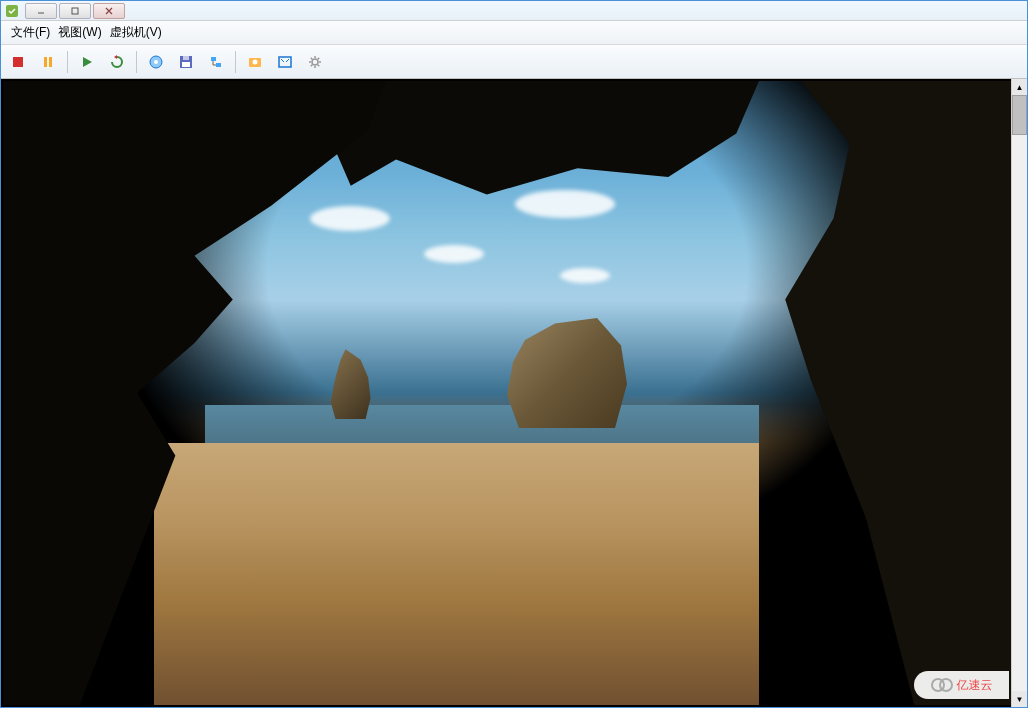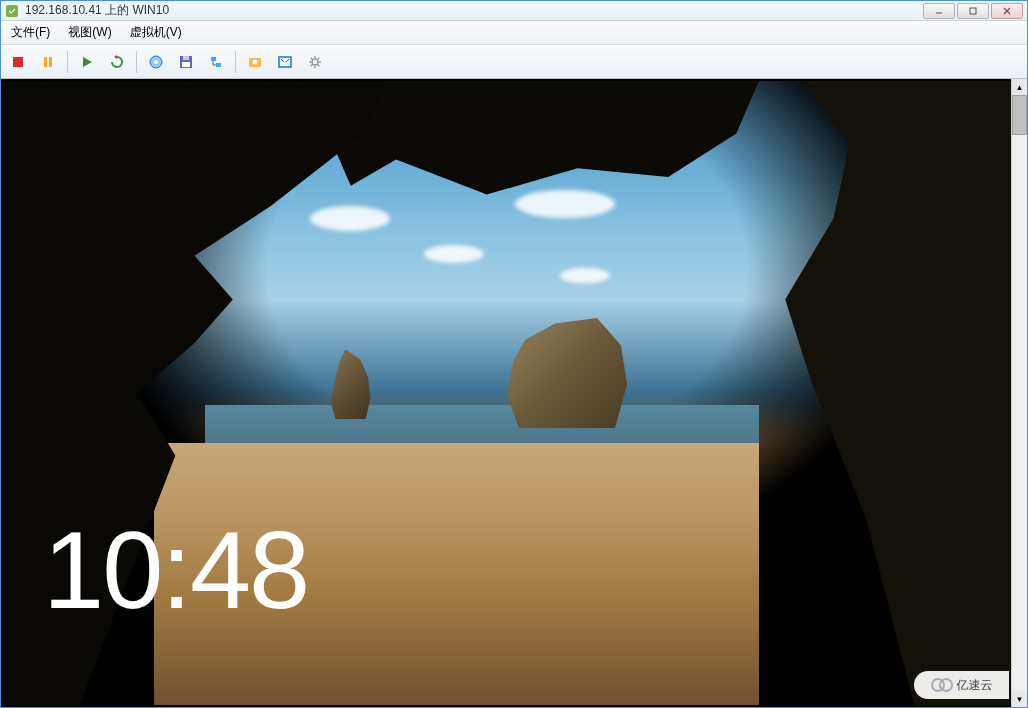--- a/index.html
+++ b/index.html
@@ -55,21 +55,20 @@
     .window-control.close {
       background: linear-gradient(to bottom, #f8f0f0, #e8d0d0);
       border-color: #c0a0a0;
     }
     .menubar {
       height: 24px;
       background: linear-gradient(to bottom, #fafcfe, #eef2f6);
       display: flex;
       align-items: center;
       padding: 0 6px;
-      gap: 10px;
       font-size: 12px;
       border-bottom: 1px solid #d8d8d8;
     }
     .menu-item {
       cursor: pointer;
       padding: 2px 4px;
     }
     .toolbar {
       height: 34px;
       background: linear-gradient(to bottom, #fafcfe, #eaf0f6);
@@ -251,21 +250,21 @@
       bottom: 8px;
       right: 18px;
       width: 95px;
       height: 28px;
       background: rgba(255,255,255,0.92);
       border-radius: 14px 0 0 14px;
       display: flex;
       align-items: center;
       justify-content: center;
       font-size: 12px;
-      color: #404040;
+      color: #ef4444;
       gap: 4px;
       z-index: 100;
     }
     .watermark-icon {
       width: 22px;
       height: 16px;
       position: relative;
     }
     .wm-circle {
       position: absolute;
@@ -282,21 +281,20 @@
 <body>
 
 <div class="window">
   <div class="titlebar">
     <span class="titlebar-icon">
       <svg width="14" height="14" viewBox="0 0 14 14">
         <rect x="1" y="1" width="12" height="12" rx="2" fill="#7cb342"></rect>
         <path d="M4 7 L6 9 L10 5" stroke="#fff" stroke-width="1.5" fill="none"></path>
       </svg>
     </span>
-    <span class="titlebar-title">192.168.10.41 上的 WIN10</span>
     <div class="window-controls">
       <div class="window-control">
         <svg width="10" height="10">
             <line x1="2" y1="7" x2="8" y2="7" stroke="#555" stroke-width="1"></line>
           </svg>
       </div>
       <div class="window-control">
         <svg width="10" height="10">
             <rect x="2" y="2" width="6" height="6" fill="none" stroke="#555" stroke-width="1"></rect>
           </svg>
@@ -391,21 +389,20 @@
         <div class="cloud c1"></div>
         <div class="cloud c2"></div>
         <div class="cloud c3"></div>
         <div class="cloud c4"></div>
       </div>
       <div class="rock1"></div>
       <div class="rock2"></div>
       <div class="cave-top"></div>
       <div class="cave-left"></div>
       <div class="cave-right"></div>
-      <div class="clock-text">10:48</div>
     </div>
     <div class="scrollbar-v">
       <div class="scroll-arrow">▲</div>
       <div class="scroll-track">
         <div class="scroll-thumb"></div>
       </div>
       <div class="scroll-arrow">▼</div>
     </div>
     <div class="watermark">
       <span class="watermark-icon">

